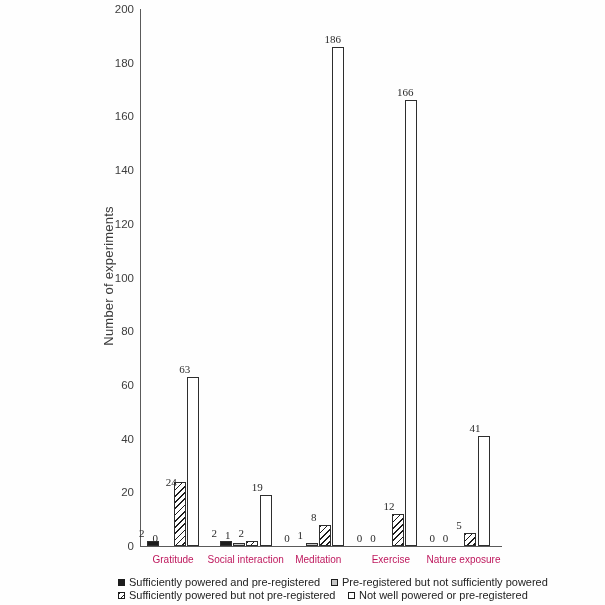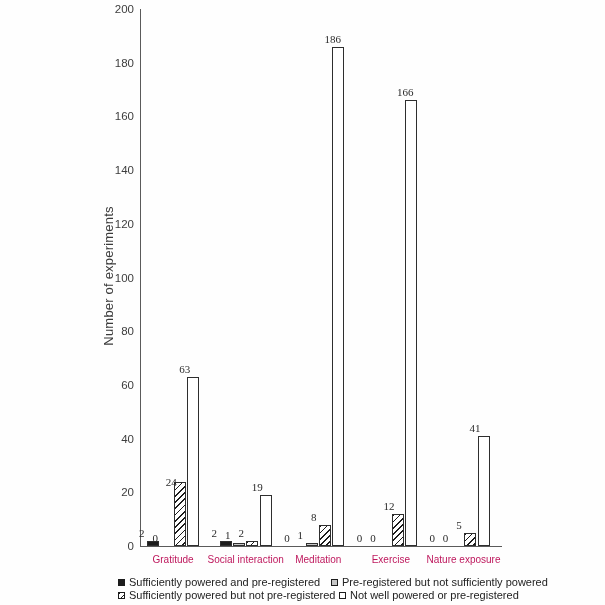--- a/index.html
+++ b/index.html
@@ -105,18 +105,18 @@
         <span>Sufficiently powered and pre-registered</span>
       </div>
       <div class="legend-item" style="left: 118px; top: 589px;">
         <span class="legend-swatch fill-diagonal-hatch"></span>
         <span>Sufficiently powered but not pre-registered</span>
       </div>
       <div class="legend-item" style="left: 331px; top: 576px;">
         <span class="legend-swatch fill-solid-gray"></span>
         <span>Pre-registered but not sufficiently powered</span>
       </div>
-      <div class="legend-item" style="left: 339px; top: 589px;">
+      <div class="legend-item" style="left: 348px; top: 589px;">
         <span class="legend-swatch fill-white"></span>
         <span>Not well powered or pre-registered</span>
       </div>
     </div>
 </div>
 
 </body></html>

